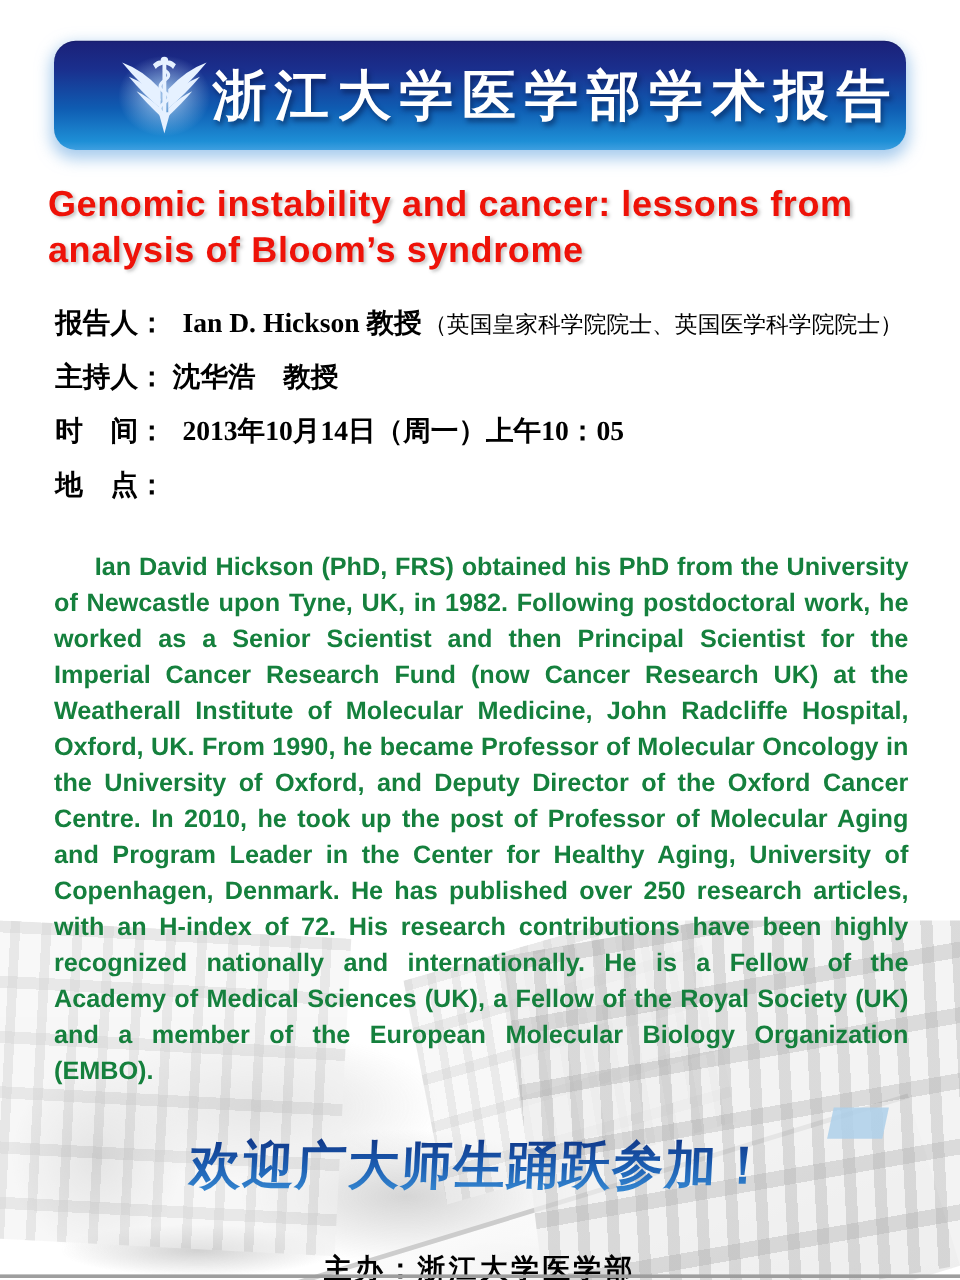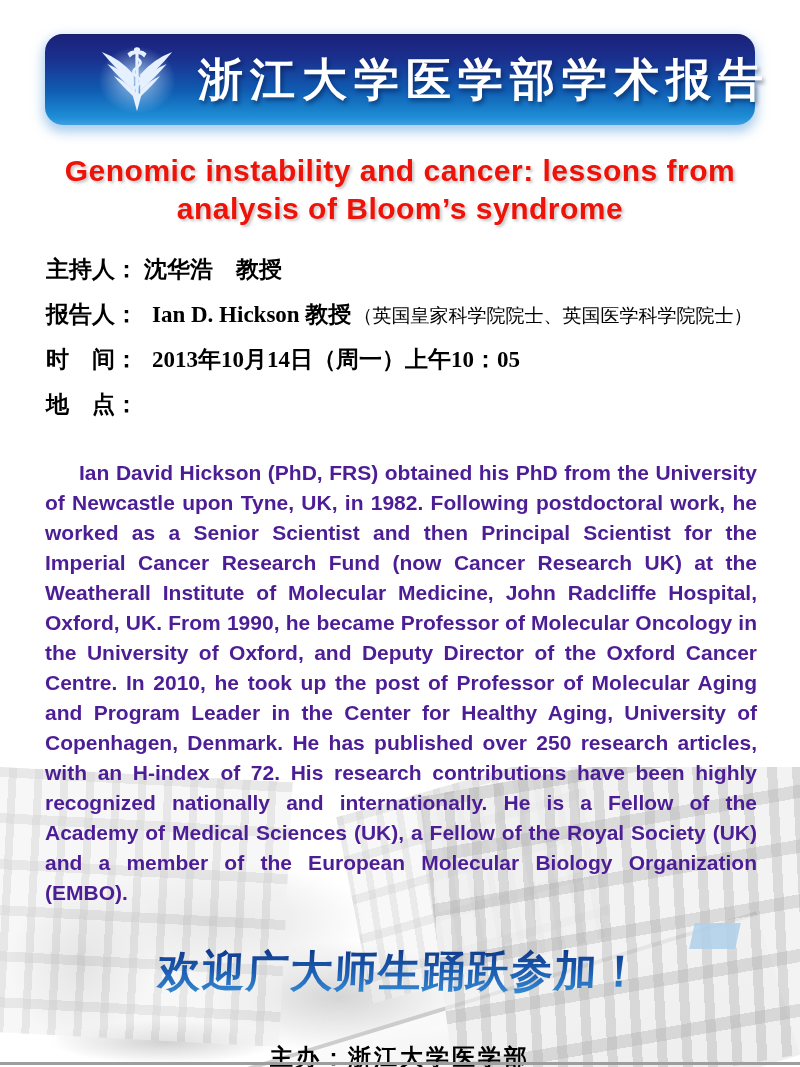--- a/index.html
+++ b/index.html
@@ -52,52 +52,52 @@
   }
   .blue-glint { right:62px; bottom:118px; width:46px; height:26px; background:#aed0ea; transform:skewX(-12deg); opacity:.85; }
   .bottom-rule { position:absolute; left:0; right:0; bottom:2px; height:3px; background:#9e9e9e; z-index:2; }
 
   
   .banner {
     position:absolute; left:45px; top:34px; width:710px; height:91px; z-index:1;
     border-radius:18px;
     background:linear-gradient(180deg,#1b2178 0%,#1a2f8d 26%,#0f5cb2 62%,#1e8fd6 92%,#3f9fe0 100%);
     box-shadow:0 5px 12px 2px rgba(110,170,225,.6), 0 1px 0 rgba(20,30,90,.35) inset;
-    display:flex; align-items:center;gap:21px;
+    display:flex; align-items:center;
   }
   .logo-wrap { margin-left:52px; width:80px; height:74px; flex:0 0 auto; }
   .banner-title {
     flex:1; text-align:center; padding-right:28px;
     color:#ffffff; font-weight:bold; font-size:45px; letter-spacing:7px;
     font-family:"DejaVu Sans","Liberation Sans",sans-serif;
     text-shadow:2px 3px 4px rgba(0,10,50,.45);
     white-space:nowrap;
   }
 
   
   .lecture-title {
     position:absolute; left:40px; top:152px; width:720px; z-index:1;
-    text-align:center; font-weight:bold; font-size:30px; line-height:38px;
+    font-weight:bold; font-size:30px; line-height:38px;
     letter-spacing:0.5px;
     text-shadow:2px 2px 3px rgba(125,125,125,.45);
   }
 
   
   .details { position:absolute; left:46px; top:254px; width:712px; z-index:1;
     font-family:"Liberation Serif","DejaVu Serif",serif; color:#000; }
   .detail-row { height:45px; display:flex; align-items:baseline; white-space:nowrap; }
   .detail-label { font-weight:bold; font-size:23px; }
   .detail-value { font-weight:bold; font-size:23px; margin-left:14px; }
   .detail-credentials { font-weight:normal; font-size:19px; margin-left:2px; }
 
   
   .bio {
     position:absolute; left:45px; top:458px; width:712px; z-index:1;
     font-weight:bold; font-size:21px; line-height:30px;
-    text-align:justify; text-indent:34px; color:#4c1d95;
+    text-align:justify; text-indent:34px; color:#15803d;
   }
 
   
   .welcome {
     position:absolute; left:0; top:943px; width:800px; z-index:1;
     text-align:center; font-weight:bold; font-size:43px; letter-spacing:1px;
     transform:skewX(-3deg);
     font-family:"DejaVu Sans","Liberation Sans",sans-serif;
     color:#1a5aae;
   }
@@ -156,27 +156,27 @@
   <div class="banner-title">浙江大学医学部学术报告</div>
 </div>
 
 <h1 class="lecture-title" style="color:#ee1208;">
   <span style="display:block;">Genomic instability and cancer: lessons from</span>
   <span style="display:block;">analysis of Bloom’s syndrome</span>
 </h1>
 
 <div class="details">
   <div class="detail-row">
-    <span class="detail-label">主持人：</span>
-    <span class="detail-value" style="margin-left:6px;">沈华浩　教授</span>
-  </div>
-  <div class="detail-row">
     <span class="detail-label">报告人：</span>
     <span class="detail-value">Ian D. Hickson 教授</span>
     <span class="detail-credentials">（英国皇家科学院院士、英国医学科学院院士）</span>
+  </div>
+  <div class="detail-row">
+    <span class="detail-label">主持人：</span>
+    <span class="detail-value" style="margin-left:6px;">沈华浩　教授</span>
   </div>
   <div class="detail-row">
     <span class="detail-label">时　间：</span>
     <span class="detail-value">2013年10月14日（周一）上午10：05</span>
   </div>
   <div class="detail-row">
     <span class="detail-label">地　点：</span>
   </div>
 </div>
 

